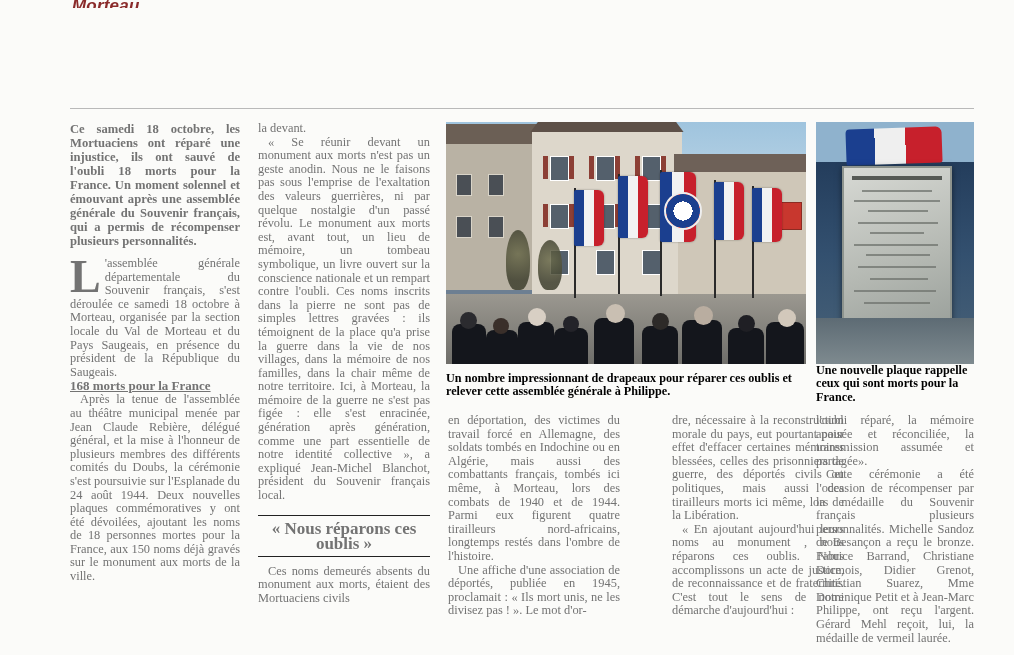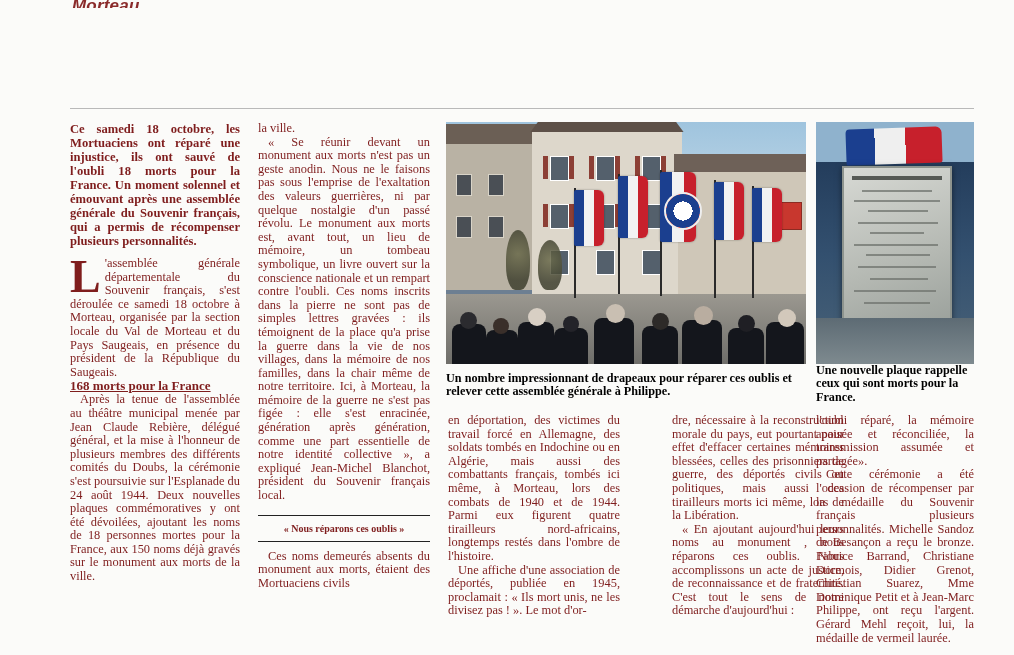--- a/index.html
+++ b/index.html
@@ -57,21 +57,21 @@
     height: 1px;
     background: #b9b9b9;
   }
 
   
   .col {
     position: absolute;
     font-size: 12.4px;
     line-height: 13.6px;
     text-align: justify;
-    color: #7f1d1d;
+    color: #737373;
   }
   .col p {
     margin: 0;
     text-indent: 10px;
   }
   .col p.noindent { text-indent: 0; }
 
   #col1 { left: 70px;  top: 122px; width: 170px; }
   #col2 { left: 258px; top: 122px; width: 172px; }
   #col3 { left: 448px; top: 414px; width: 172px; }
@@ -90,21 +90,21 @@
     font-size: 13px;
     line-height: 14px;
     margin-top: 10px;
     margin-bottom: 2px;
     text-decoration: underline;
   }
 
   .intertitre {
     font-family: "Liberation Serif", serif;
     font-weight: bold;
-    font-size: 10px;
+    font-size: 17px;
     line-height: 15px;
     text-align: center;
     border-top: 1px solid #222;
     border-bottom: 1px solid #222;
     padding: 5px 0 5px 0;
     margin: 12px 0 8px 0;
   }
 
   
   .dropcap-para {
@@ -282,21 +282,21 @@
     <p class="dropcap-para noindent" style="margin-top:9px;">
       <span class="dropcap">L</span><span>'assemblée générale départementale du Souvenir français, s'est déroulée ce samedi 18 octobre à Morteau, organisée par la section locale du Val de Morteau et du Pays Saugeais, en présence du président de la République du Saugeais.</span>
     </p>
 
     <p class="subhead noindent">168 morts pour la France</p>
 
     <p>Après la tenue de l'assemblée au théâtre municipal menée par Jean Claude Rebière, délégué général, et la mise à l'honneur de plusieurs membres des différents comités du Doubs, la cérémonie s'est poursuivie sur l'Esplanade du 24 août 1944. Deux nouvelles plaques commémoratives y ont été dévoilées, ajoutant les noms de 18 personnes mortes pour la France, aux 150 noms déjà gravés sur le monument aux morts de la ville.</p>
   </div>
 
   <div class="col" id="col2">
-    <p class="noindent" style="text-indent:0;">la ville.</p>
+    <p class="noindent" style="text-indent:0;">la devant.</p>
     <p>« Se réunir devant un monument aux morts n'est pas un geste anodin. Nous ne le faisons pas sous l'emprise de l'exaltation des valeurs guerrières, ni par quelque nostalgie d'un passé révolu. Le monument aux morts est, avant tout, un lieu de mémoire, un tombeau symbolique, un livre ouvert sur la conscience nationale et un rempart contre l'oubli. Ces noms inscrits dans la pierre ne sont pas de simples lettres gravées : ils témoignent de la place qu'a prise la guerre dans la vie de nos villages, dans la mémoire de nos familles, dans la chair même de notre territoire. Ici, à Morteau, la mémoire de la guerre ne s'est pas figée : elle s'est enracinée, génération après génération, comme une part essentielle de notre identité collective », a expliqué Jean-Michel Blanchot, président du Souvenir français local.</p>
     <div class="intertitre">« Nous réparons ces oublis »</div>
     <p>Ces noms demeurés absents du monument aux morts, étaient des Mortuaciens civils</p>
   </div>
 
   <div class="photo-main">
     <div class="sky"></div>
 
     <div class="bld-left">
       <div class="roofL"></div>

